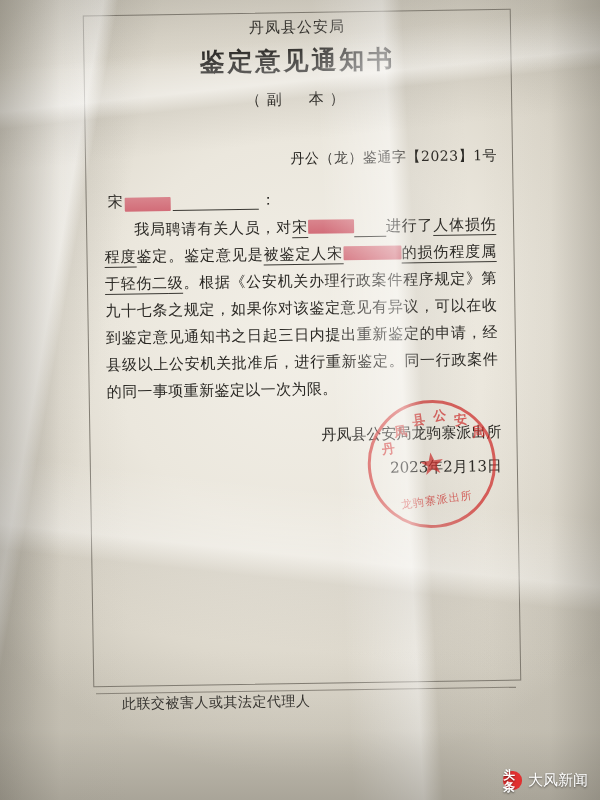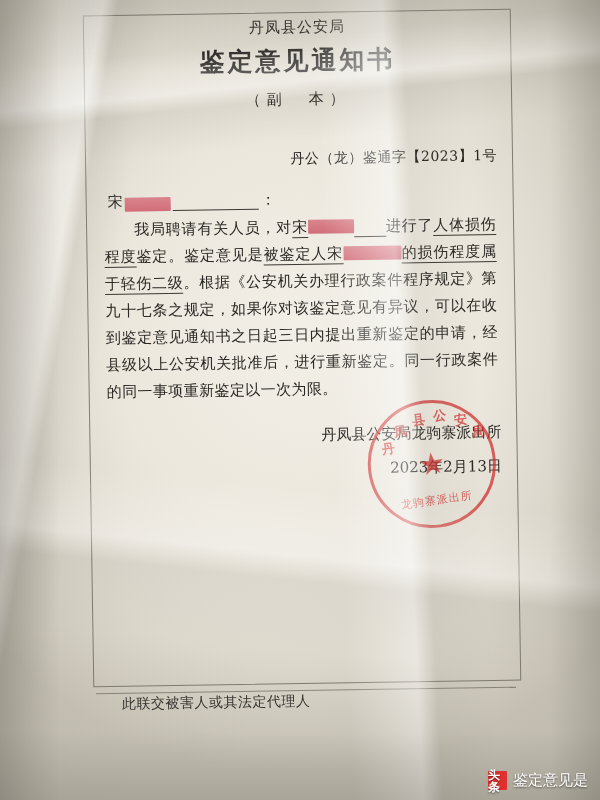--- a/index.html
+++ b/index.html
@@ -250,21 +250,21 @@
     align-items: center;
     gap: 6px;
     color: #ffffff;
     font-size: 15px;
     text-shadow: 0 1px 2px rgba(0,0,0,0.55);
     font-family: "DejaVu Sans", "Liberation Sans", sans-serif;
   }
   .wm-logo {
     width: 19px;
     height: 19px;
-    border-radius: 1px;
+    border-radius: 9px;
     background: #e03030;
     color: #fff;
     font-size: 12px;
     font-weight: bold;
     display: flex;
     align-items: center;
     justify-content: center;
     line-height: 1;
   }
 </style>
@@ -316,16 +316,16 @@
 
   <div class="footline"></div>
   <div class="footnote">此联交被害人或其法定代理人</div>
 
   <div class="crease v1"></div>
   <div class="crease h1"></div>
   <div class="shadowband"></div>
 
   <div class="watermark">
     <span class="wm-logo">头条</span>
-    <span>鉴定意见是</span>
+    <span>大风新闻</span>
   </div>
 
 </div>
 
 </body></html>

